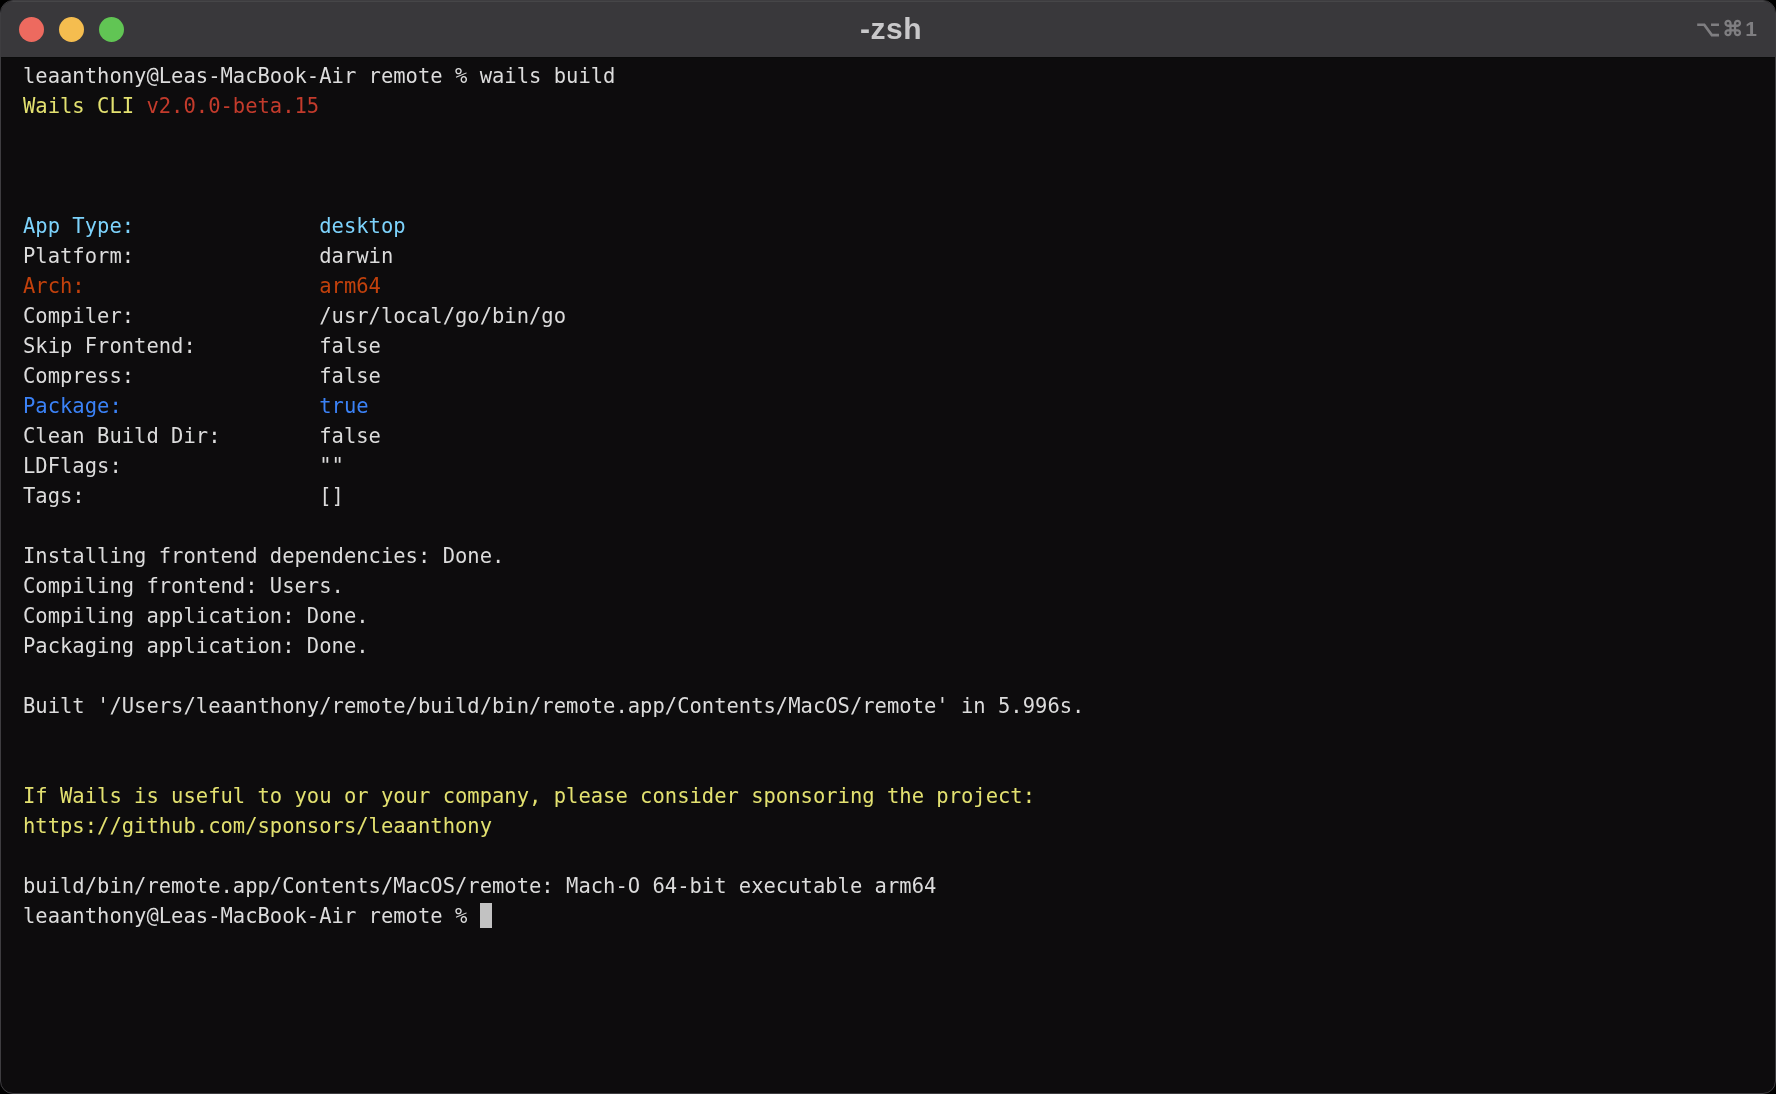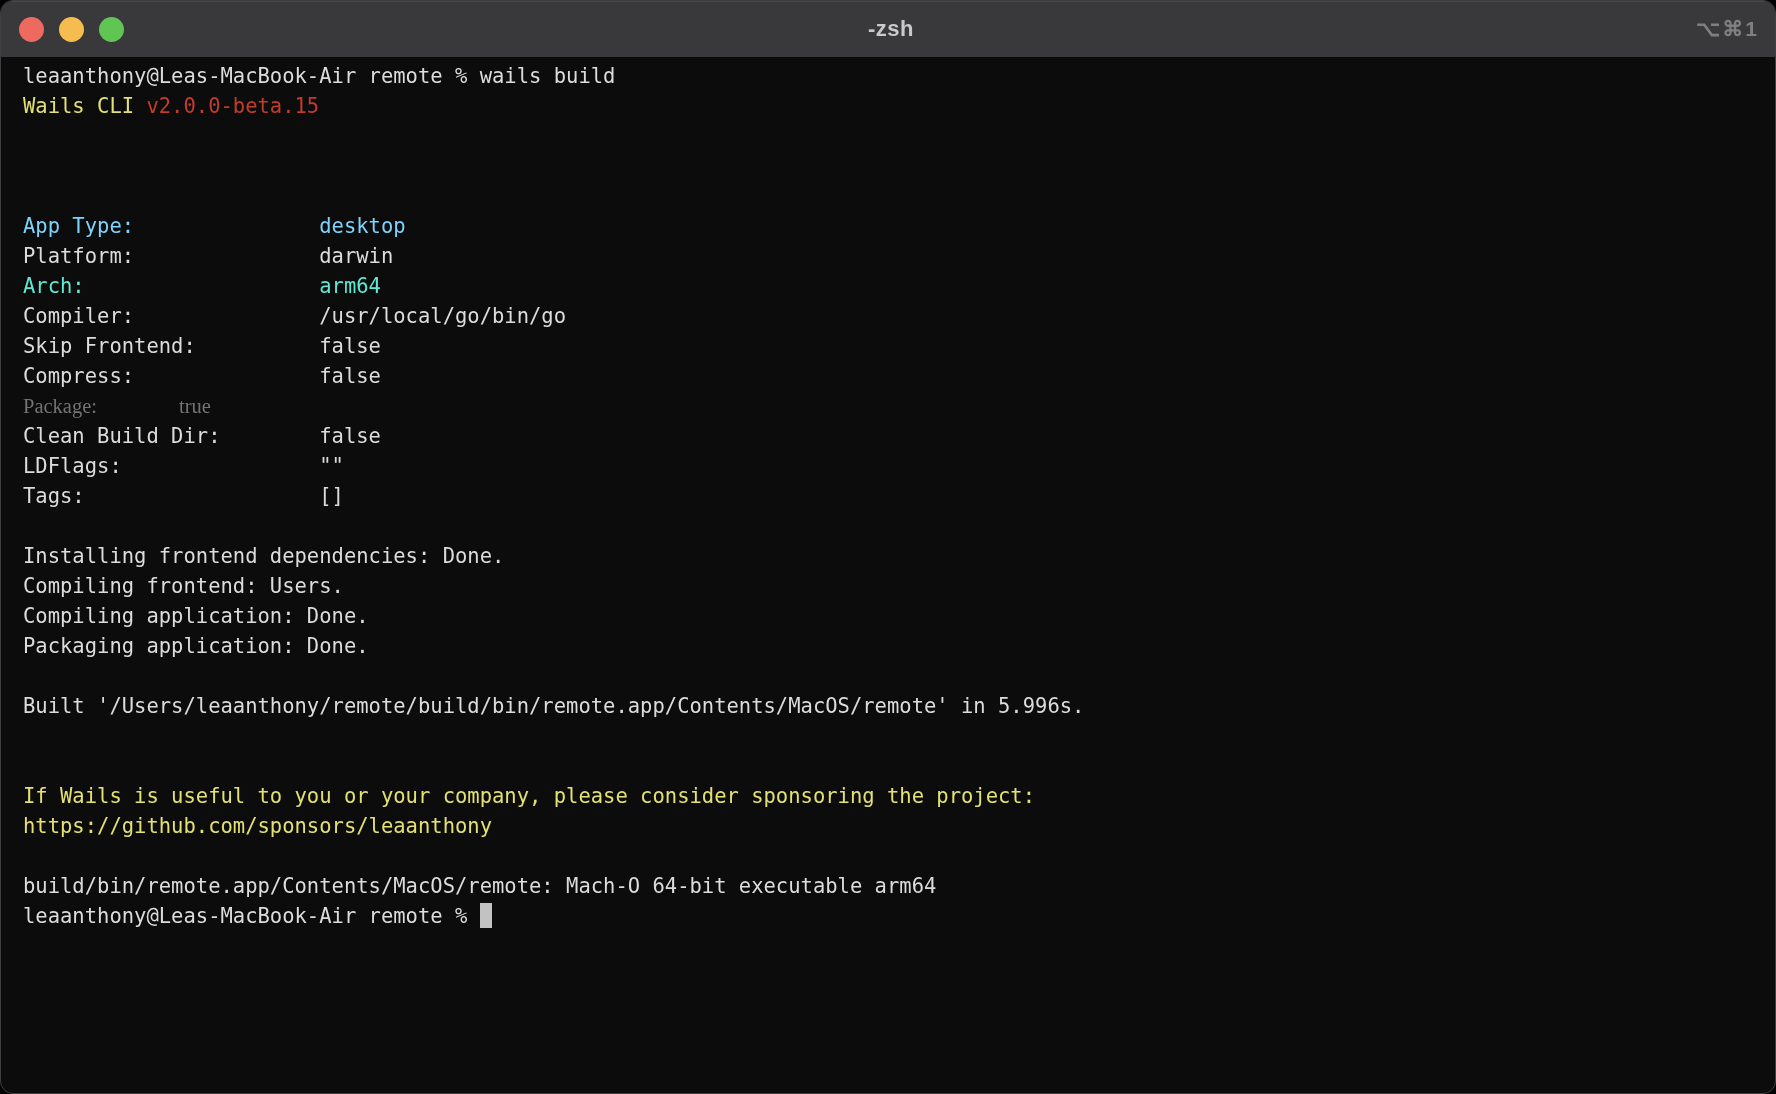--- a/index.html
+++ b/index.html
@@ -40,21 +40,21 @@
   .traffic .light {
     width: 25px;
     height: 25px;
     border-radius: 50%;
     display: inline-block;
   }
   .title {
     position: absolute;
     left: 6px; right: 0;
     text-align: center;
-    font-size: 22px;
+    font-size: 30px;
     font-weight: bold;
     color: #c9c8ca;
     letter-spacing: 0.5px;
   }
   .shortcut {
     position: absolute;
     right: 16px;
     top: 50%;
     transform: translateY(-50%);
     font-size: 21px;
@@ -93,25 +93,25 @@
     <div class="shortcut">⌥⌘1</div>
   </div>
   <div class="screen">
       <div class="line"><span style="color: rgb(220, 220, 220);">leaanthony@Leas-MacBook-Air remote % wails build</span></div>
       <div class="line"><span style="color: rgb(227, 225, 112);">Wails CLI </span><span style="color: rgb(195, 59, 44);">v2.0.0-beta.15</span></div>
       <div class="line"></div>
       <div class="line"></div>
       <div class="line"></div>
       <div class="line"><span style="color: #7dd3fc;">App Type:               desktop</span></div>
       <div class="line"><span style="color: rgb(220, 220, 220);">Platform:               darwin</span></div>
-      <div class="line"><span style="color: #5eead4;">Arch:                   arm64</span></div>
+      <div class="line"><span style="color: #c2410c;">Arch:                   arm64</span></div>
       <div class="line"><span style="color: rgb(220, 220, 220); margin-top: 43px;">Compiler:               /usr/local/go/bin/go</span></div>
       <div class="line"><span style="color: rgb(220, 220, 220);">Skip Frontend:          false</span></div>
       <div class="line"><span style="color: rgb(220, 220, 220);">Compress:               false</span></div>
-      <div class="line"><span style="color: #737373; font-family: Liberation Serif, serif;">Package:                true</span></div>
+      <div class="line"><span style="color: #3b82f6;">Package:                true</span></div>
       <div class="line"><span style="color: rgb(220, 220, 220);">Clean Build Dir:        false</span></div>
       <div class="line"><span style="color: rgb(220, 220, 220);">LDFlags:                ""</span></div>
       <div class="line"><span style="color: rgb(220, 220, 220);">Tags:                   []</span></div>
       <div class="line"></div>
       <div class="line"><span style="color: rgb(220, 220, 220);">Installing frontend dependencies: Done.</span></div>
       <div class="line"><span style="color: rgb(220, 220, 220);">Compiling frontend: Users.</span></div>
       <div class="line"><span style="color: rgb(220, 220, 220);">Compiling application: Done.</span></div>
       <div class="line"><span style="color: rgb(220, 220, 220);">Packaging application: Done.</span></div>
       <div class="line"></div>
       <div class="line"><span style="color: rgb(220, 220, 220);">Built '/Users/leaanthony/remote/build/bin/remote.app/Contents/MacOS/remote' in 5.996s.</span></div>

